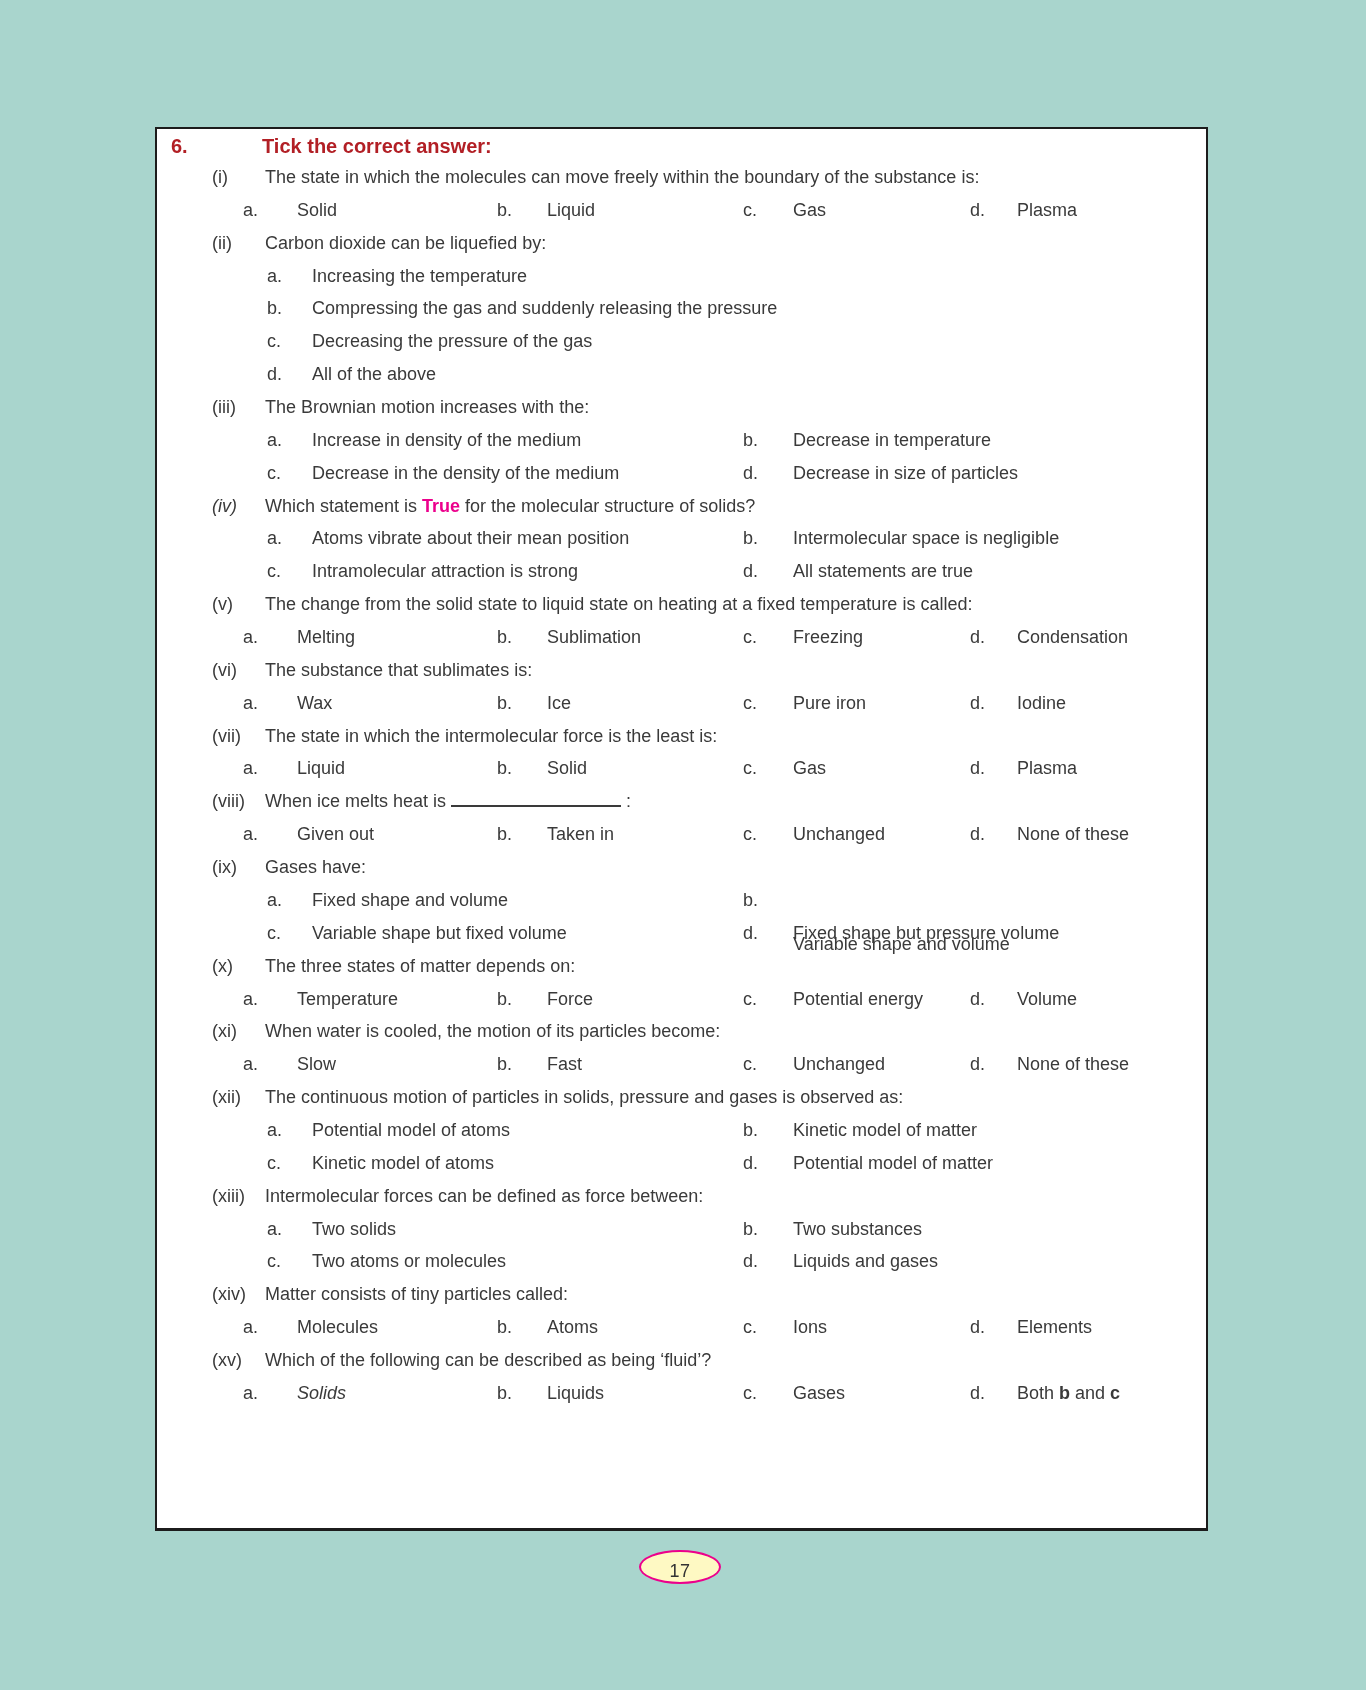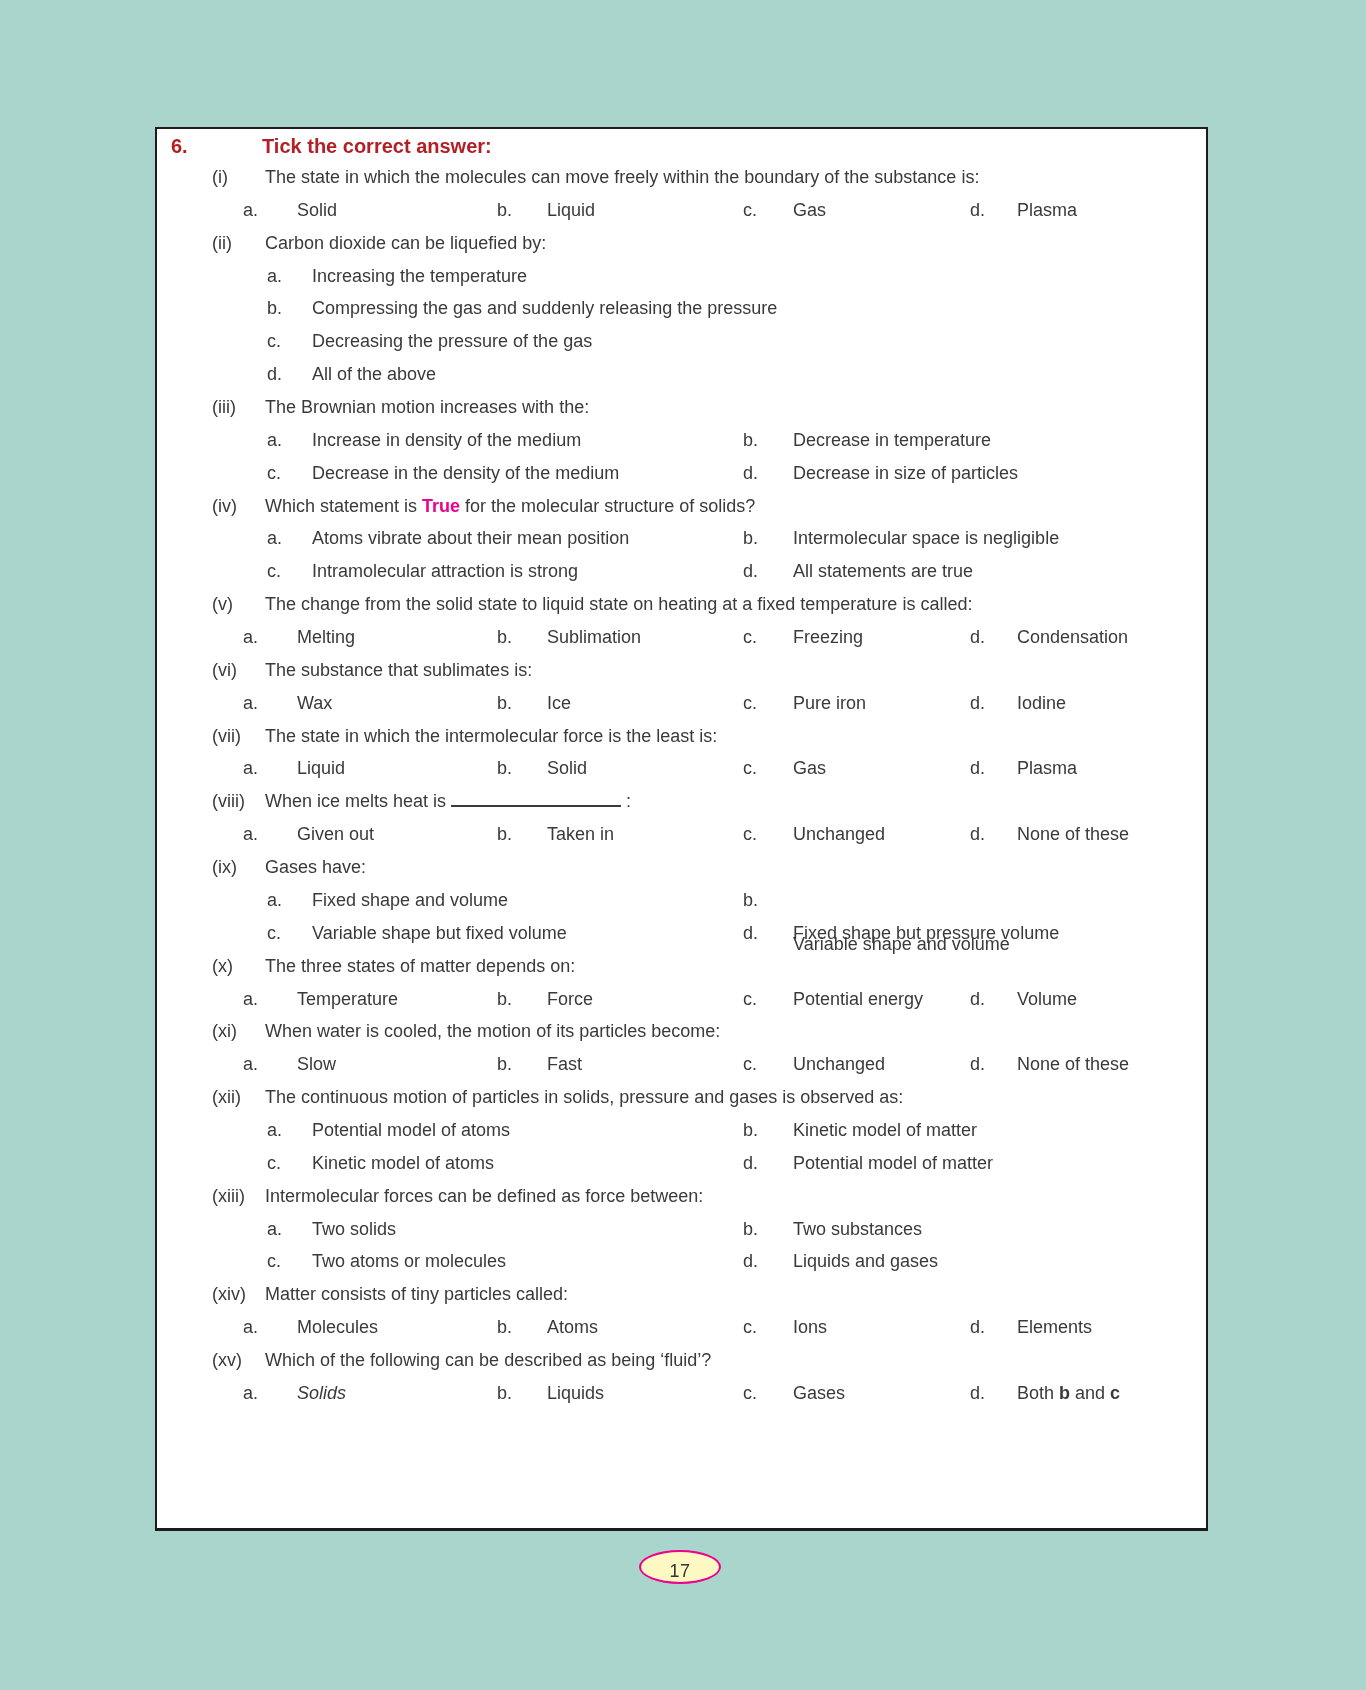--- a/index.html
+++ b/index.html
@@ -110,21 +110,21 @@
         <span style="left: 586px;">b.</span>
         <span style="left: 636px;">Decrease in temperature</span>
       </div>
       <div class="line" style="top: 328.74px;">
         <span style="left: 110px;">c.</span>
         <span style="left: 155px;">Decrease in the density of the medium</span>
         <span style="left: 586px;">d.</span>
         <span style="left: 636px;">Decrease in size of particles</span>
       </div>
       <div class="line" style="top: 361.6px;">
-        <span class="q-label" style="left: 55px;">(iv)</span>
+        <span class="q-label" style="left: 55px; font-style: italic;">(iv)</span>
         <span class="q-text" style="left: 108px;"><span style="position: static;">Which statement is </span><span class="seg-pink" style="position: static;">True</span><span style="position: static;"> for the molecular structure of solids?</span></span>
       </div>
       <div class="line" style="top: 394.46px;">
         <span style="left: 110px;">a.</span>
         <span style="left: 155px;">Atoms vibrate about their mean position</span>
         <span style="left: 586px;">b.</span>
         <span style="left: 636px;">Intermolecular space is negligible</span>
       </div>
       <div class="line" style="top: 427.32px;">
         <span style="left: 110px;">c.</span>

